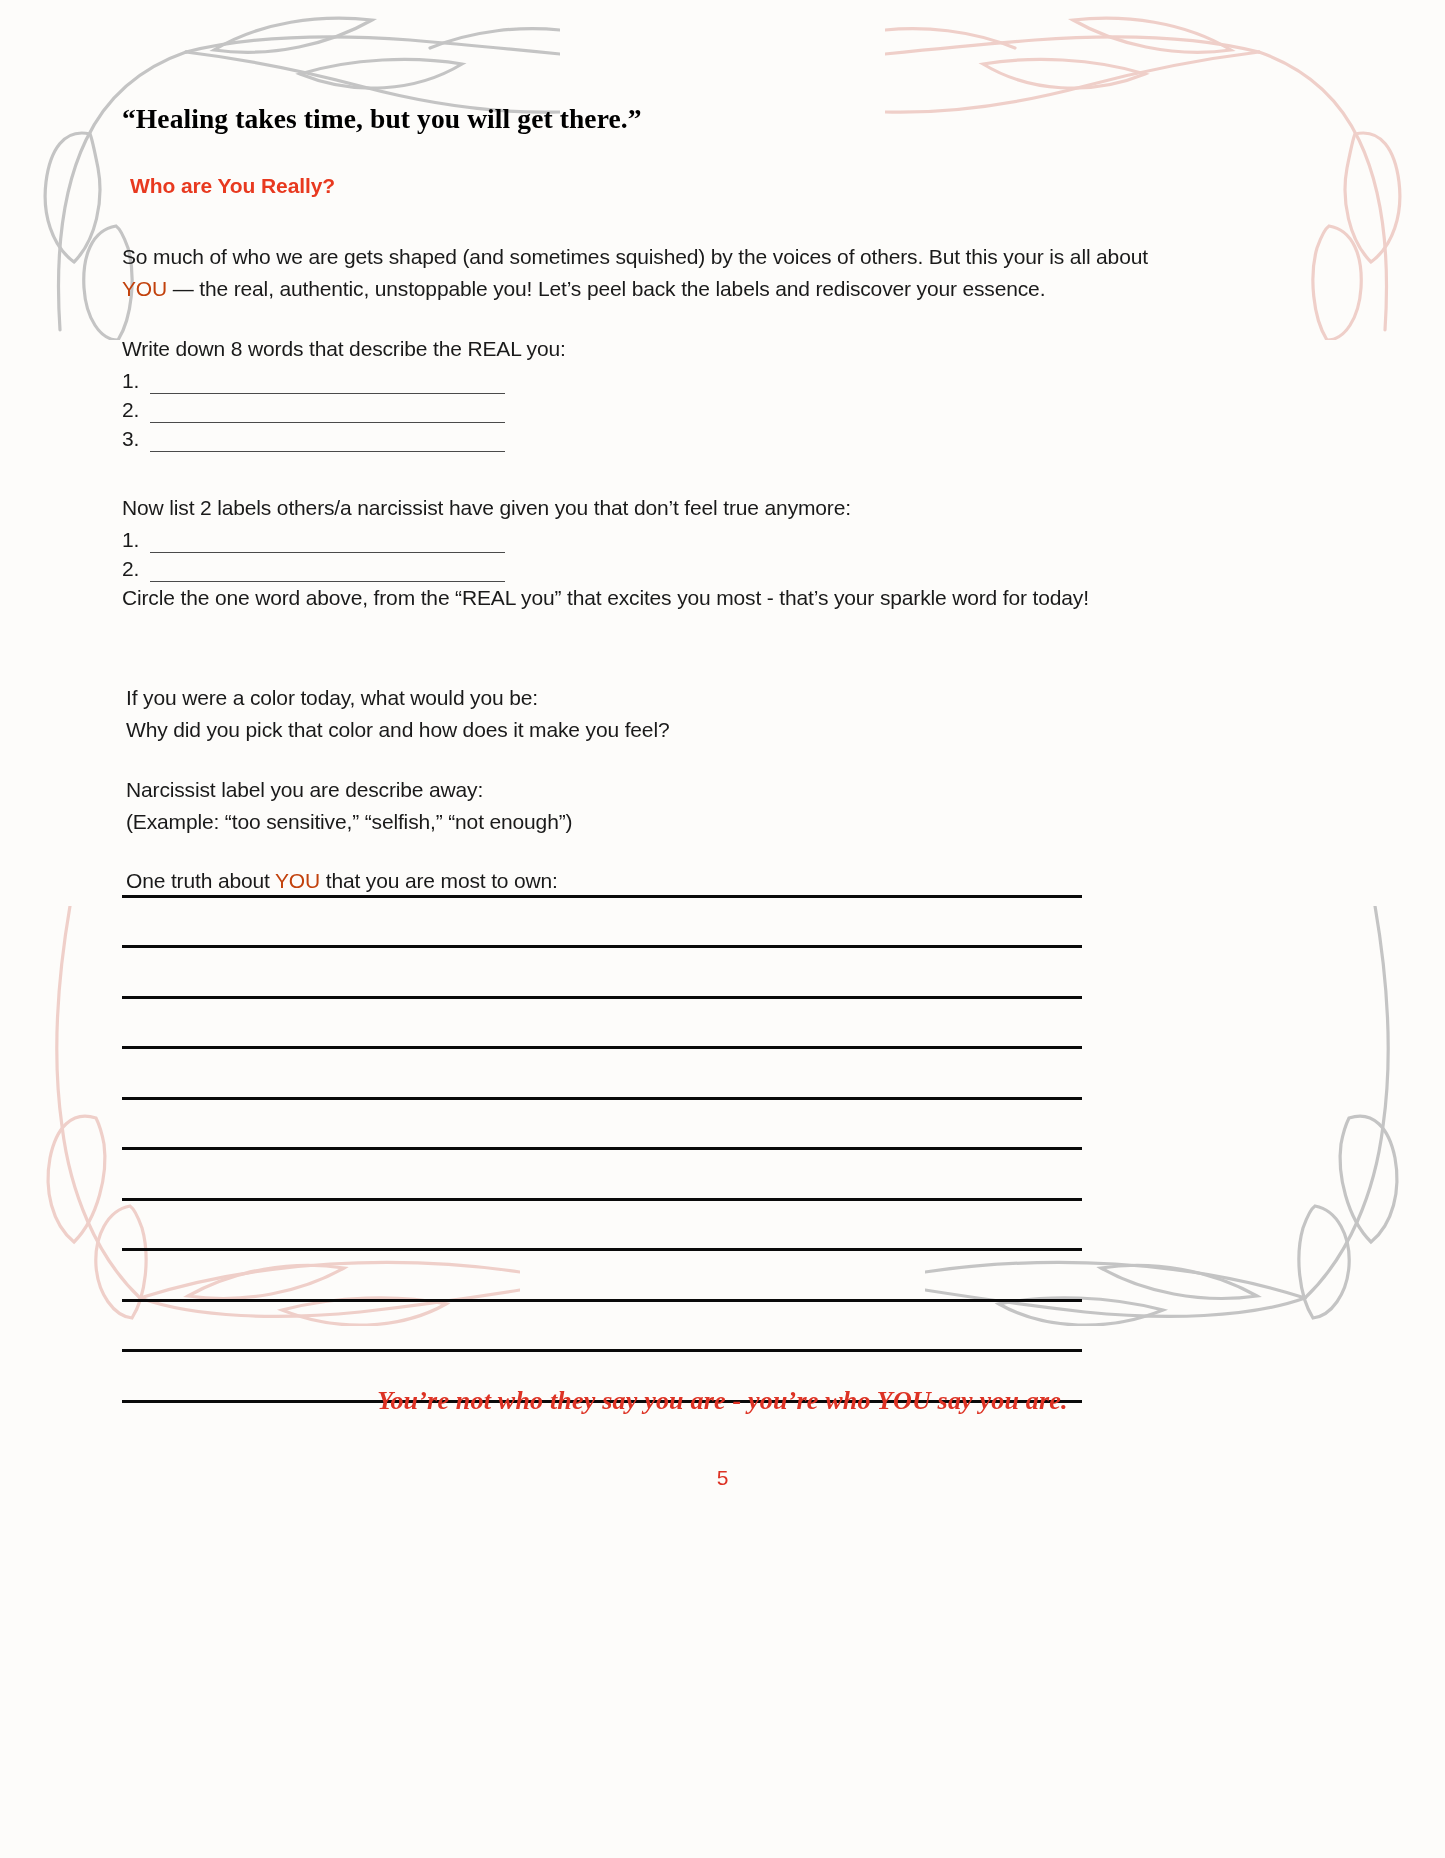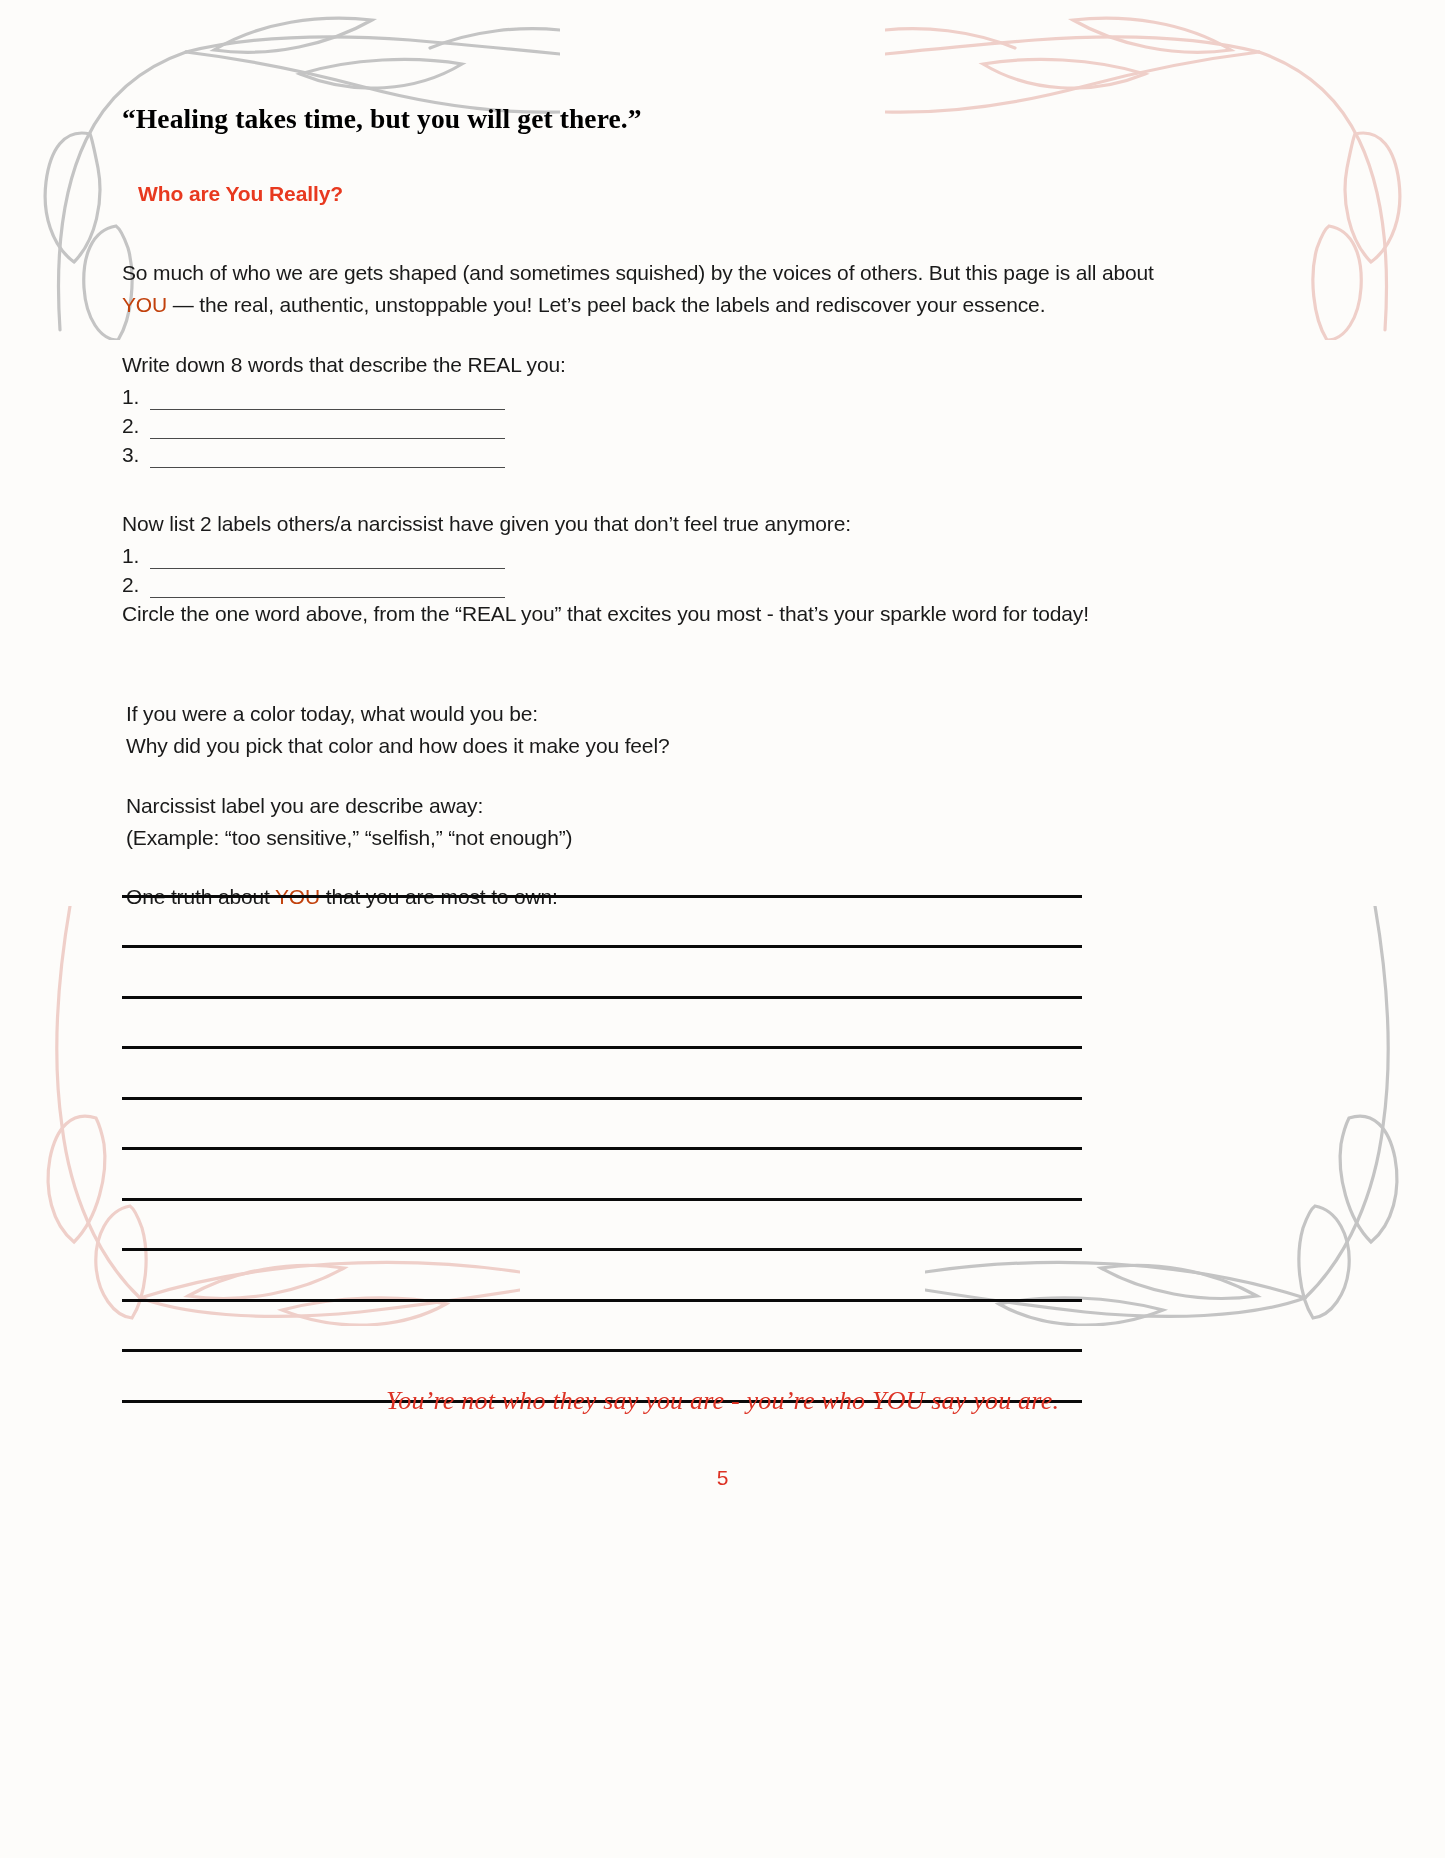--- a/index.html
+++ b/index.html
@@ -46,21 +46,21 @@
     color: #000000;
     letter-spacing: 0.1px;
     margin: 0;
     padding-top: 102px;
     line-height: 1.2;
   }
 
   .section-heading {
     font-size: 21px;
     color: #e8391f;
-    margin: 16px;
+    margin: 8px;
     padding-top: 29px;
     line-height: 1.3;
     letter-spacing: -0.1px;
   }
 
   .para {
     font-size: 21px;
     color: #1a1a1a;
     line-height: 1.52;
     margin: 0;
@@ -108,21 +108,21 @@
   }
 
   
   .footer-quote {
     position: absolute;
     left: 0;
     right: 0;
     top: 1386px;
     text-align: center;
     font-family: "Liberation Serif", serif;
-    font-weight: normal;
+    font-weight: bold;
     font-style: italic;
     font-size: 26px;
     color: #dd3224;
     letter-spacing: 0.2px;
   }
   .page-number {
     position: absolute;
     left: 0;
     right: 0;
     top: 1466px;
@@ -195,21 +195,21 @@
   </div>
 
   <div class="content">
 
     <h1 class="doc-title">“Healing takes time, but you will get there.”</h1>
 
     <h2 class="section-heading">Who are You Really?</h2>
 
     <div class="spacer-34"></div>
 
-    <p class="para"><span>So much of who we are gets shaped (and sometimes squished) by the voices of others. But this page</span>
+    <p class="para"><span>So much of who we are gets shaped (and sometimes squished) by the voices of others. But this your</span>
 <span>is all about </span><span class="hl-red">YOU</span><span> — the real, authentic, unstoppable you! Let’s peel back the labels and rediscover</span>
 <span>your essence.</span></p>
 
     <div class="spacer-28"></div>
 
     <p class="para">Write down 8 words that describe the REAL you:</p>
 
     <div class="blank-row">
       <span class="blank-num">1.</span>
       <span class="blank-rule"></span>

